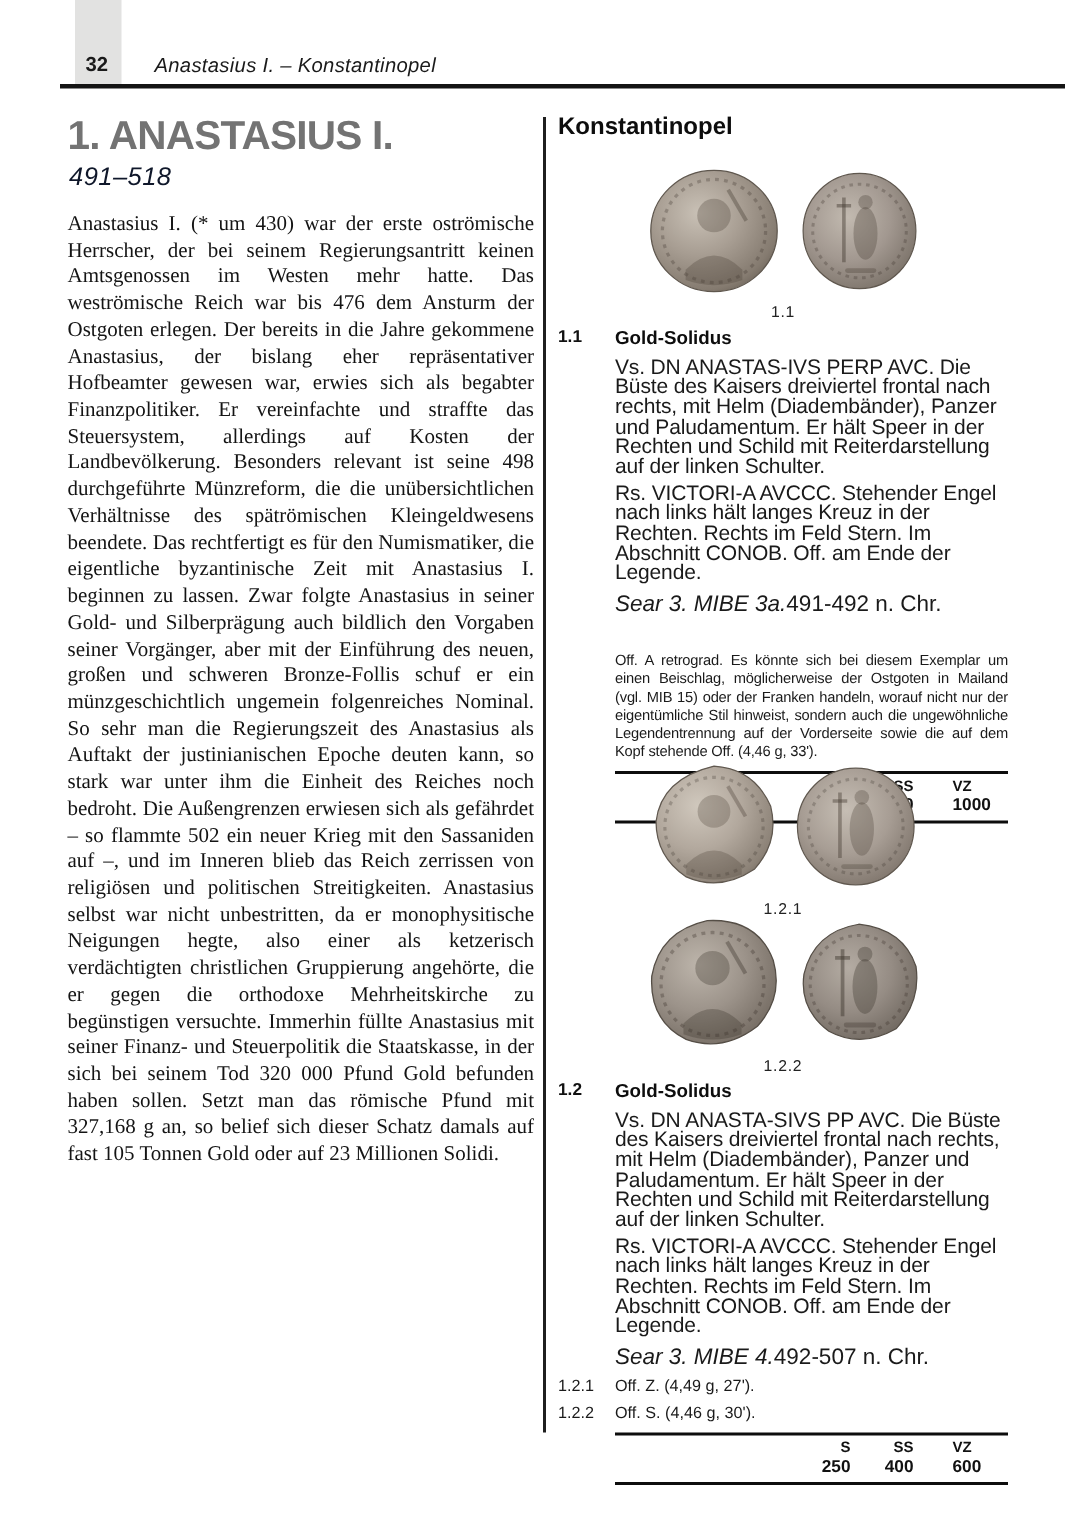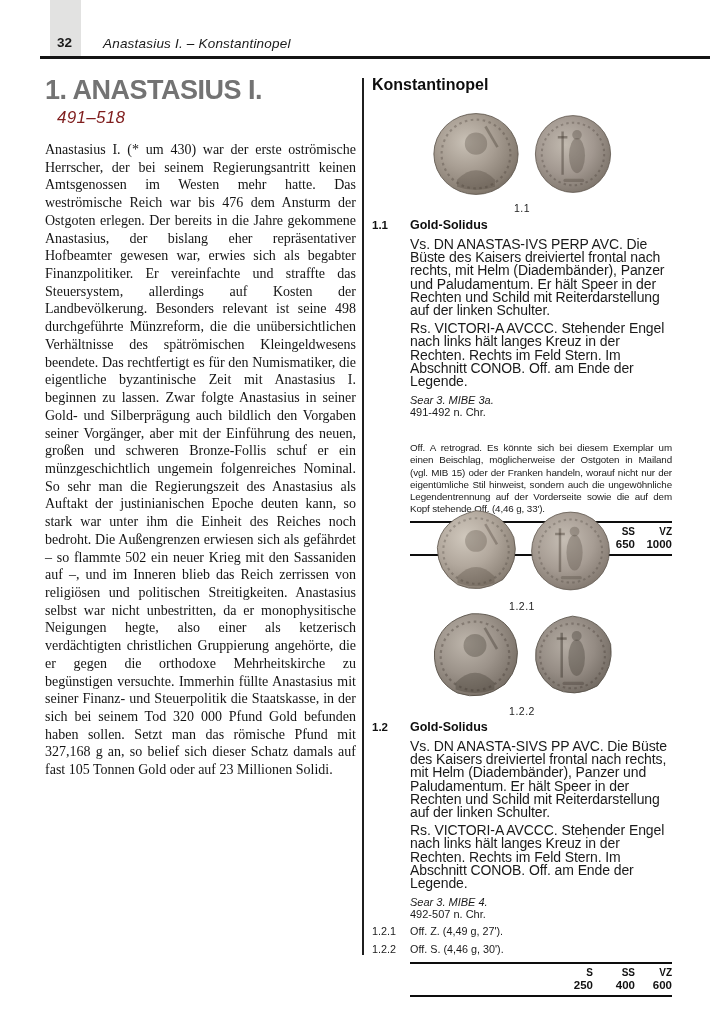--- a/index.html
+++ b/index.html
@@ -10,21 +10,21 @@
   .tab{position:absolute;left:50px;top:0;width:31px;height:57px;background:#e2e2e1;}
   .pagenum{position:absolute;left:50px;top:35px;width:29px;text-align:center;
            font-size:13.5px;font-weight:bold;color:#1a1a1a;}
   .running-head{position:absolute;left:103px;top:36px;font-size:13.5px;font-style:italic;
                 color:#1a1a1a;letter-spacing:.2px;}
   .header-rule{position:absolute;left:40px;top:56px;width:670px;height:2.5px;background:#141414;}
 
   
   .left-col{position:absolute;left:45px;top:76px;width:311px;}
   .main-title{margin:0;font-size:27px;font-weight:800;letter-spacing:-.5px;color:#737373;line-height:29px;}
-  .reign{margin:3px 0 0 12px;font-size:17px;font-style:italic;color:#7f1d1d;letter-spacing:.3px;}
+  .reign{margin:3px 0 0 1px;font-size:17px;font-style:italic;color:#0f172a;letter-spacing:.3px;}
   .body-text{margin:13px 0 0 0;font-family:"Liberation Serif",serif;font-size:14px;
              line-height:17.72px;text-align:justify;color:#141414;hyphens:auto;}
 
   
   .divider{position:absolute;left:362px;top:78px;width:2px;height:877px;background:#1f1f1f;}
 
   
   .right-col{position:absolute;left:372px;top:75px;width:300px;height:900px;}
   .rc-heading{margin:0;font-size:16px;font-weight:bold;color:#0d0d0d;line-height:20px;}
 
@@ -32,33 +32,33 @@
   .coin-row{display:flex;justify-content:center;align-items:center;gap:12px;}
   .coin{position:relative;flex:0 0 auto;}
   .coin svg{display:block;}
   .figcap{margin-top:5px;font-size:10.5px;color:#222;letter-spacing:.5px;}
 
   .entry{position:absolute;left:0;width:300px;display:grid;grid-template-columns:38px 262px;}
   .e-num{font-size:11.5px;font-weight:bold;color:#111;padding-top:1px;}
   .e-main{width:262px;}
   .e-title{margin:0;font-size:12.5px;font-weight:bold;color:#0d0d0d;line-height:15px;}
   .desc{margin:5px 0 0 0;font-size:14px;line-height:13.2px;letter-spacing:-.1px;color:#1a1a1a;}
-  .refrow{display:flex;margin-top:6px;font-size:11px;color:#1a1a1a;flex-direction:column;}
+  .refrow{display:flex;margin-top:6px;font-size:15px;color:#1a1a1a;}
   .ref{font-style:italic;}
   .note{margin:24px 0 0 0;font-size:9.8px;line-height:12.2px;letter-spacing:-.12px;
         text-align:justify;color:#1a1a1a;}
   .variant{display:flex;margin-top:4px;font-size:10.8px;line-height:14px;color:#1a1a1a;}
   .v-num{width:38px;margin-left:-38px;flex:0 0 38px;}
 
   .price-table{margin-top:6px;border-top:2px solid #0d0d0d;border-bottom:2px solid #0d0d0d;
                padding:3px 0 4px 0;}
   .pt-row{display:flex;}
   .pt-row .c1{margin-left:auto;width:60px;text-align:right;}
   .pt-row .c2{width:42px;text-align:right;}
-  .pt-row .c3{width:37px;text-align:right;}
+  .pt-row .c3{width:37px;padding-left:26px;}
   .pt-head{font-size:10px;font-weight:bold;color:#111;}
   .pt-vals{font-size:11.5px;font-weight:bold;color:#111;margin-top:1px;}
 </style>
 </head>
 <body>
 
 <div id="page">
 
   <div class="tab"></div>
   <div class="pagenum">32</div>

